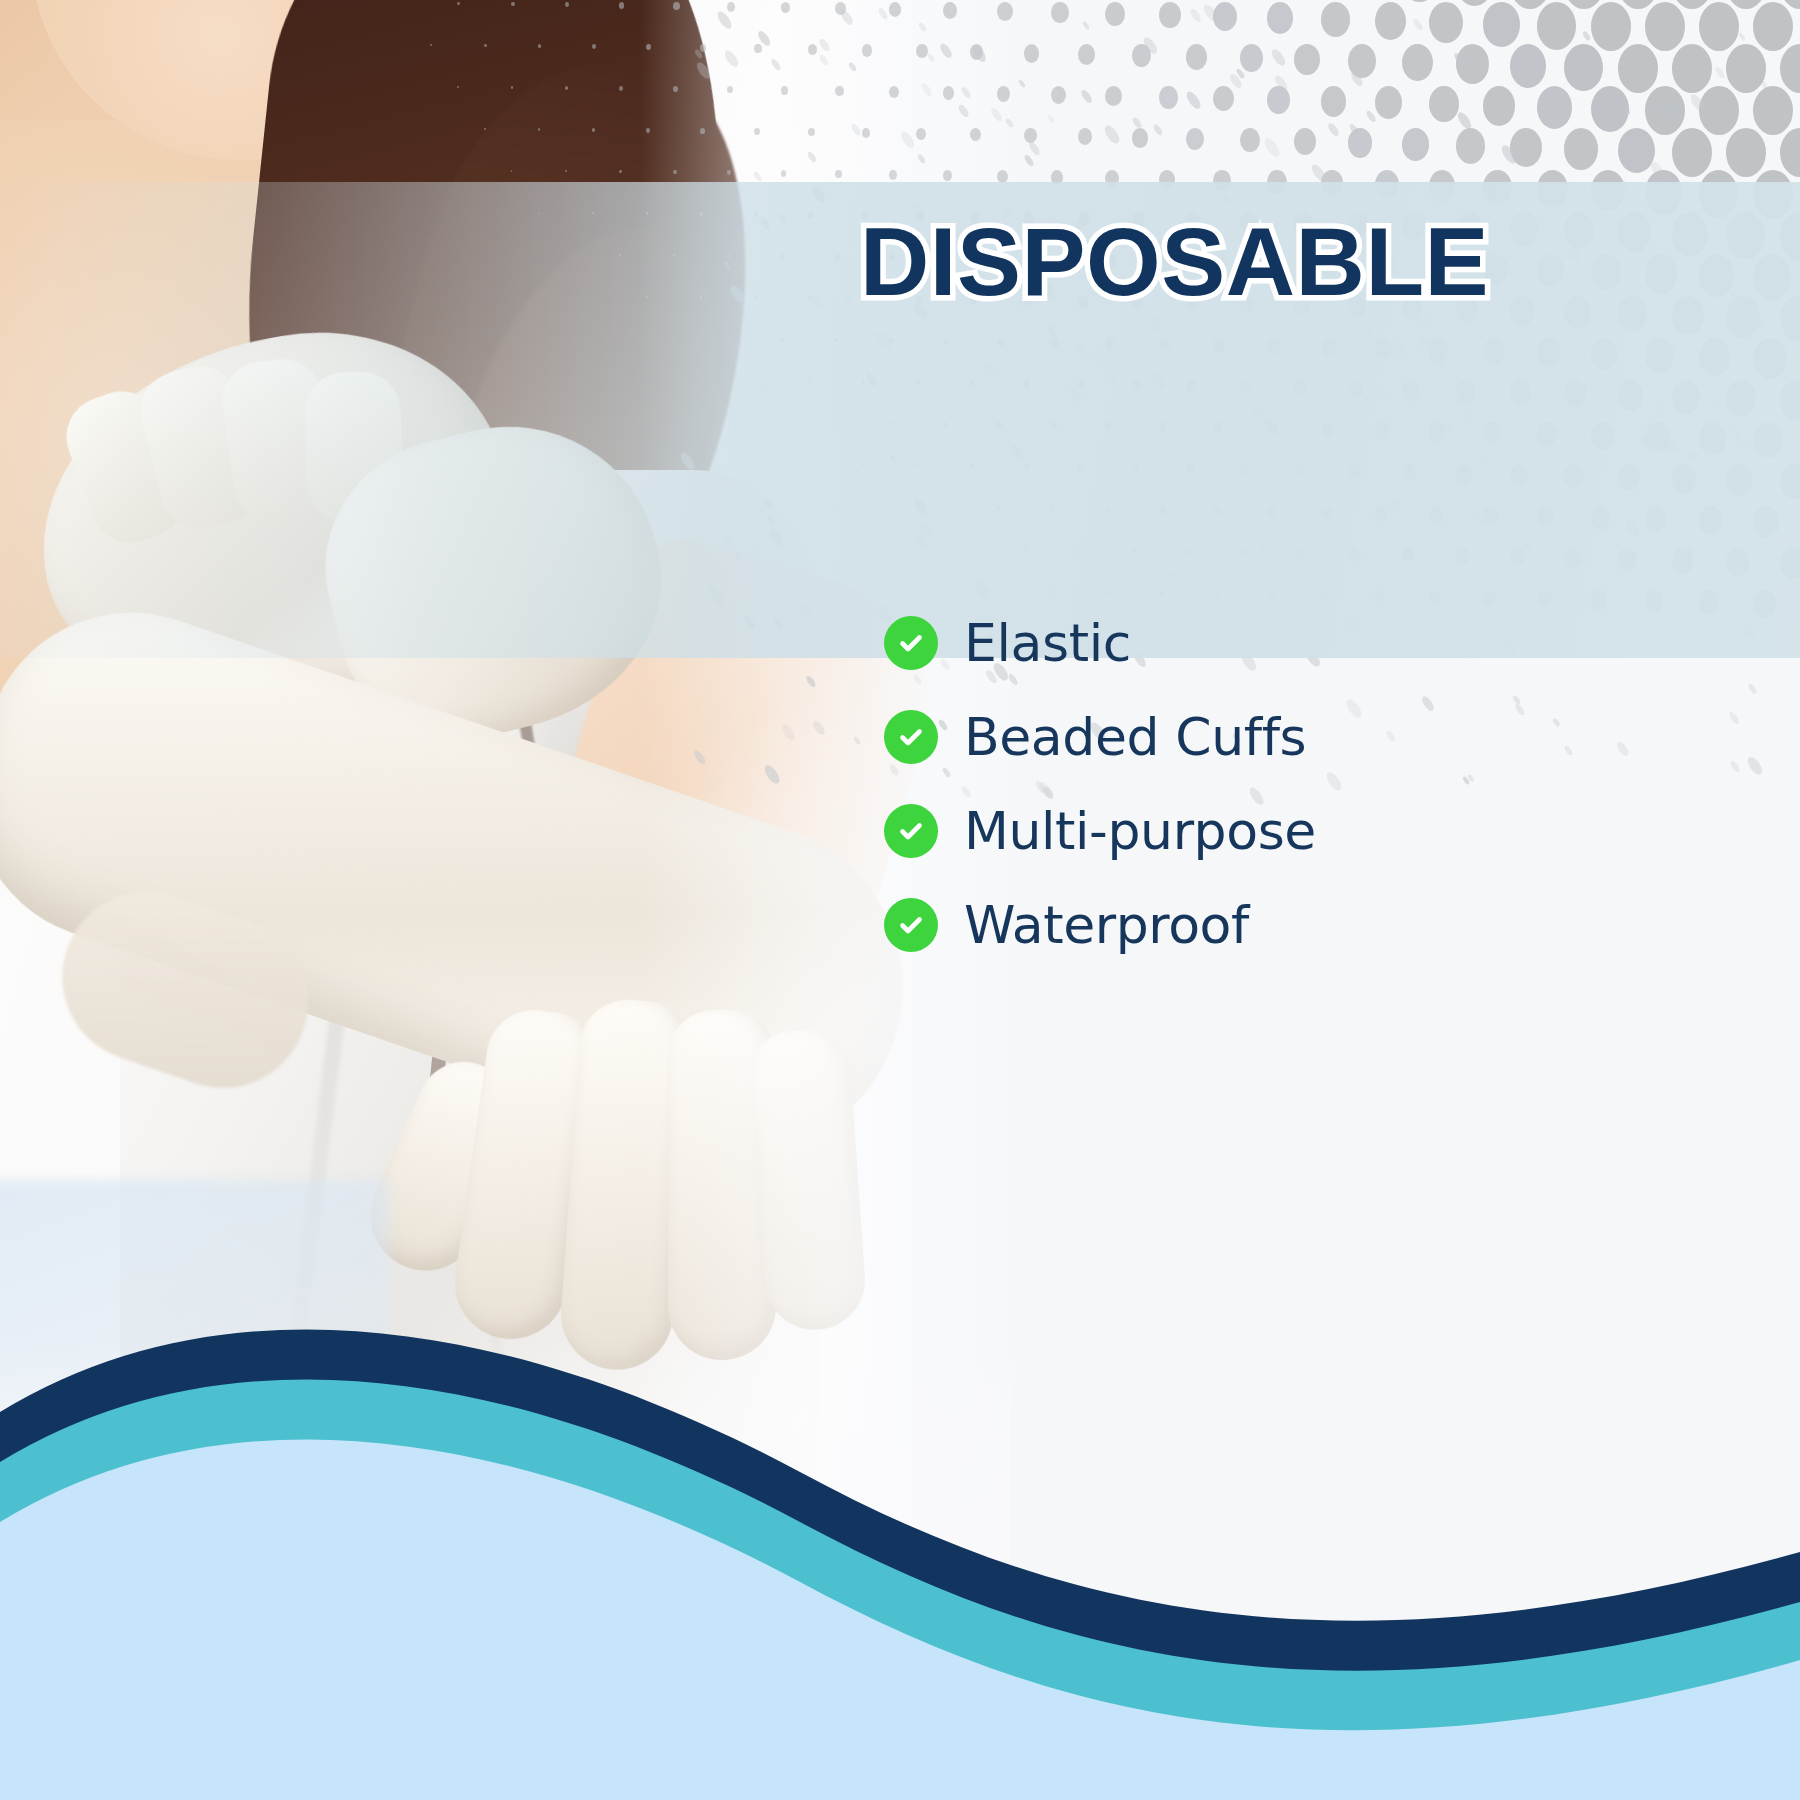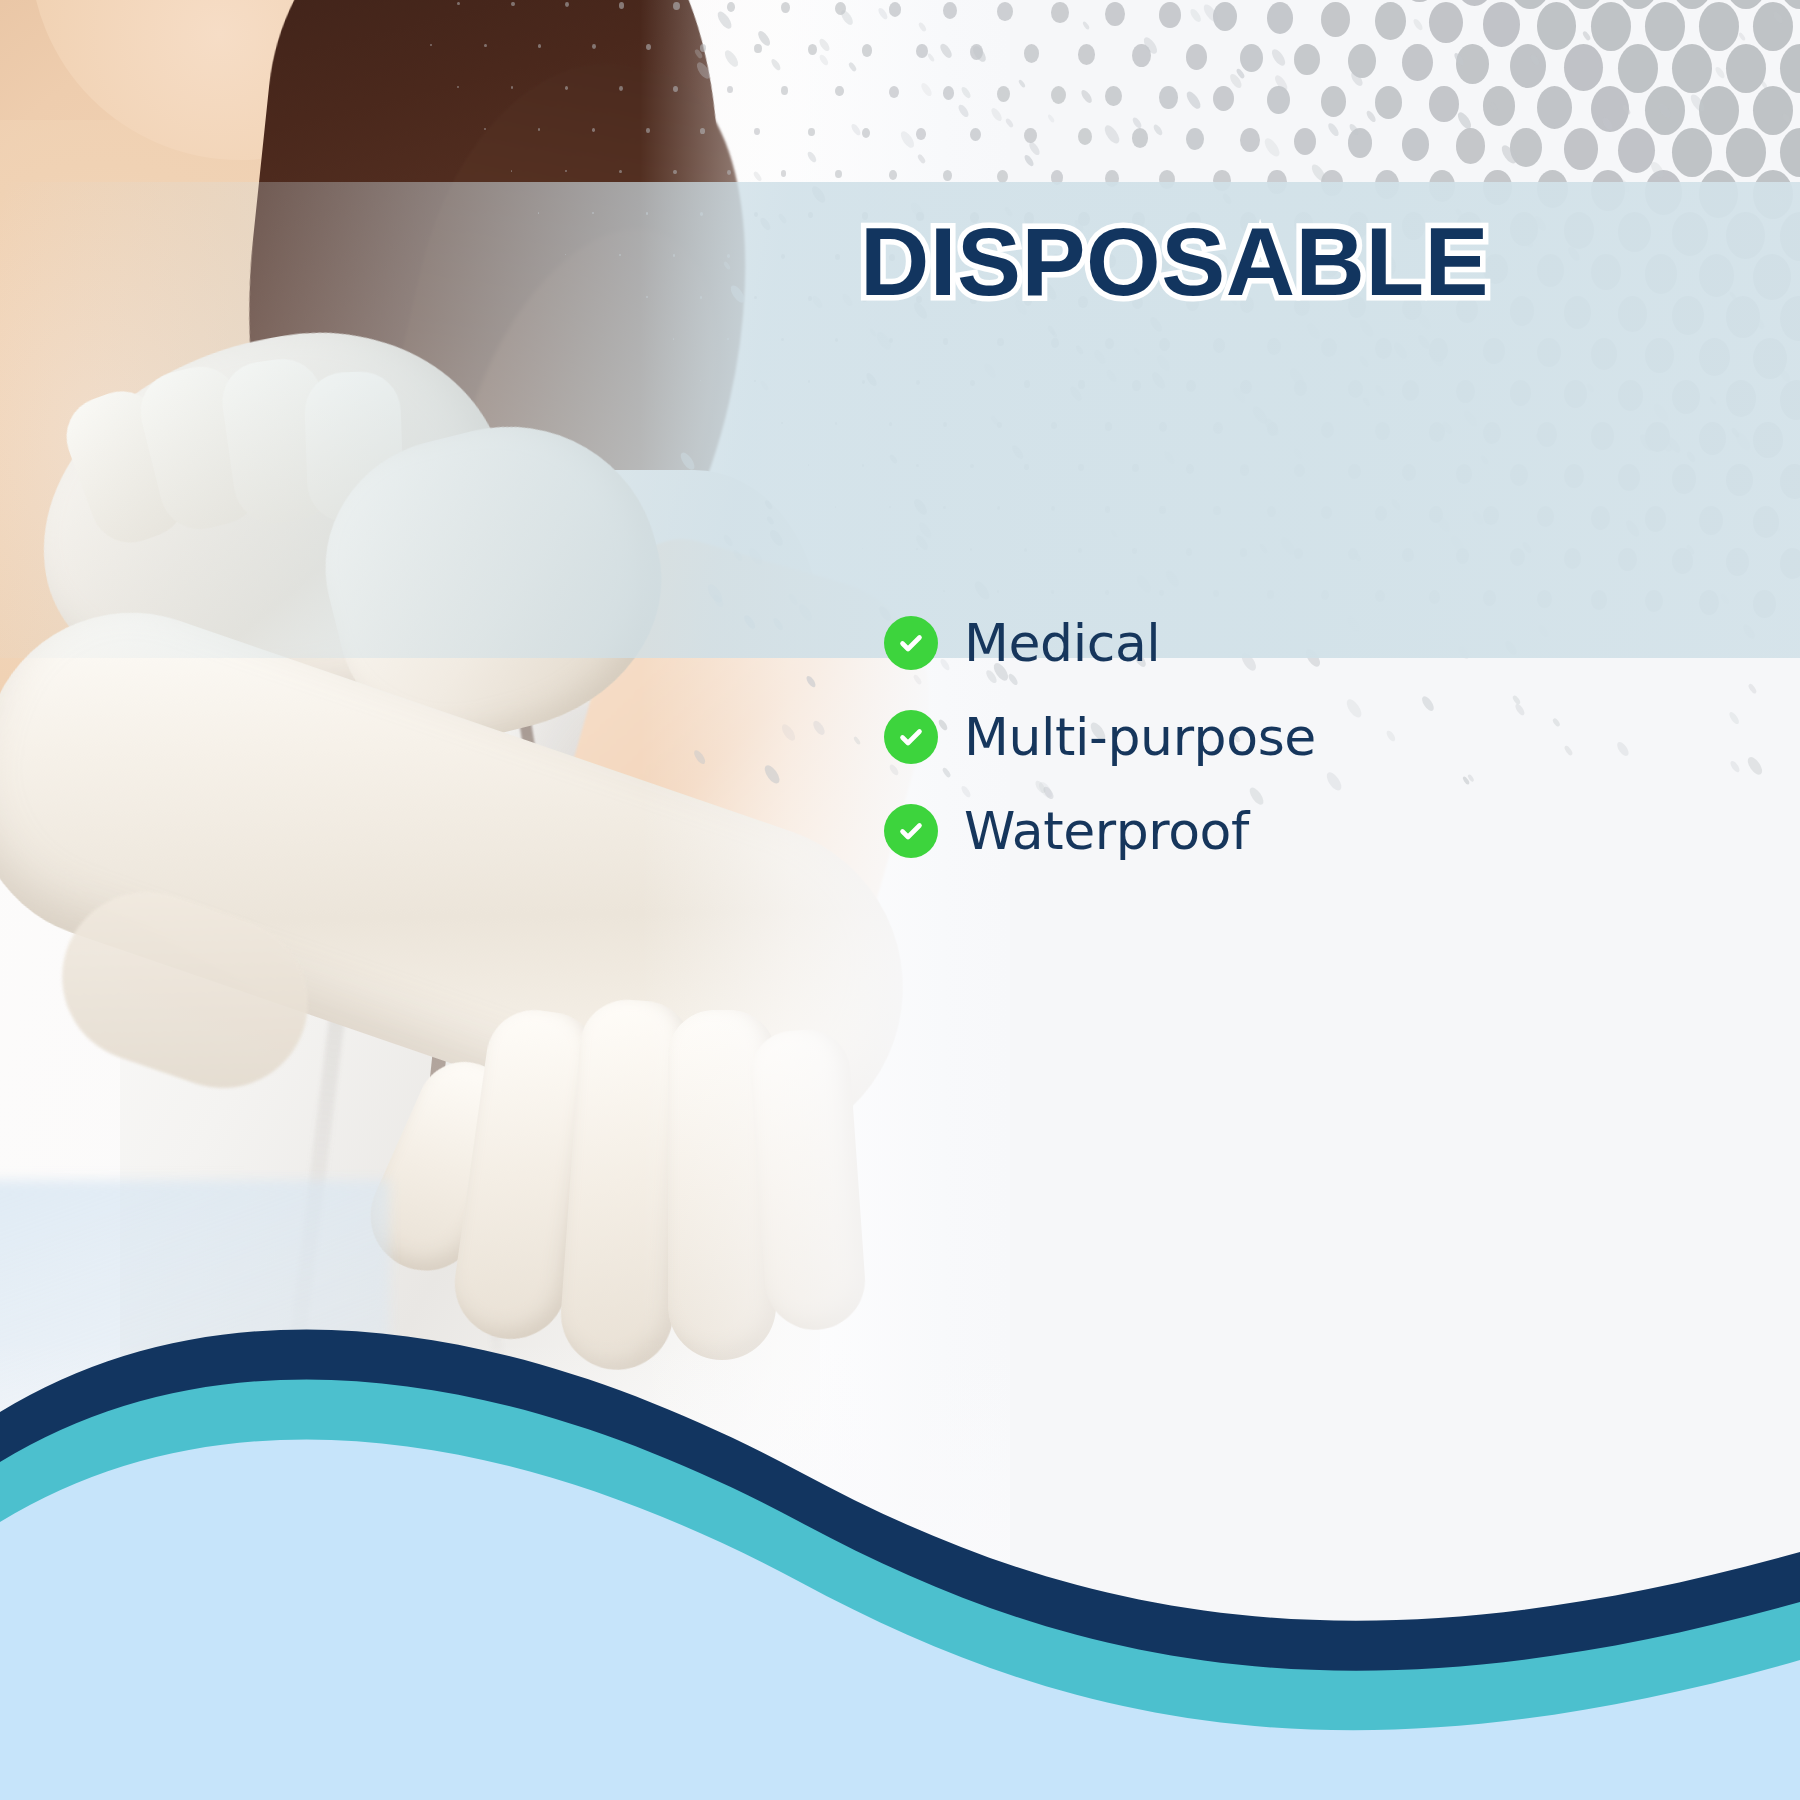--- a/index.html
+++ b/index.html
@@ -749,21 +749,29 @@
     <div class="title-line">DISPOSABLE</div>
   </div>
 
   <div class="features" id="featurelist">
       <div class="feat">
         <span class="check" style="background: rgb(61, 212, 61);">
           <svg width="30" height="30" viewBox="0 0 30 30">
             <path d="M6.5 15.5 L12 21 L23.5 9.5" fill="none" stroke="#fff" stroke-width="4.6" stroke-linecap="round" stroke-linejoin="round"></path>
           </svg>
         </span>
-        <span class="feat-label" style="color: rgb(22, 54, 92);">Medical</span>
+        <span class="feat-label" style="color: rgb(22, 54, 92);">Elastic</span>
+      </div>
+      <div class="feat">
+        <span class="check" style="background: rgb(61, 212, 61);">
+          <svg width="30" height="30" viewBox="0 0 30 30">
+            <path d="M6.5 15.5 L12 21 L23.5 9.5" fill="none" stroke="#fff" stroke-width="4.6" stroke-linecap="round" stroke-linejoin="round"></path>
+          </svg>
+        </span>
+        <span class="feat-label" style="color: rgb(22, 54, 92);">Beaded Cuffs</span>
       </div>
       <div class="feat">
         <span class="check" style="background: rgb(61, 212, 61);">
           <svg width="30" height="30" viewBox="0 0 30 30">
             <path d="M6.5 15.5 L12 21 L23.5 9.5" fill="none" stroke="#fff" stroke-width="4.6" stroke-linecap="round" stroke-linejoin="round"></path>
           </svg>
         </span>
         <span class="feat-label" style="color: rgb(22, 54, 92);">Multi-purpose</span>
       </div>
       <div class="feat">

